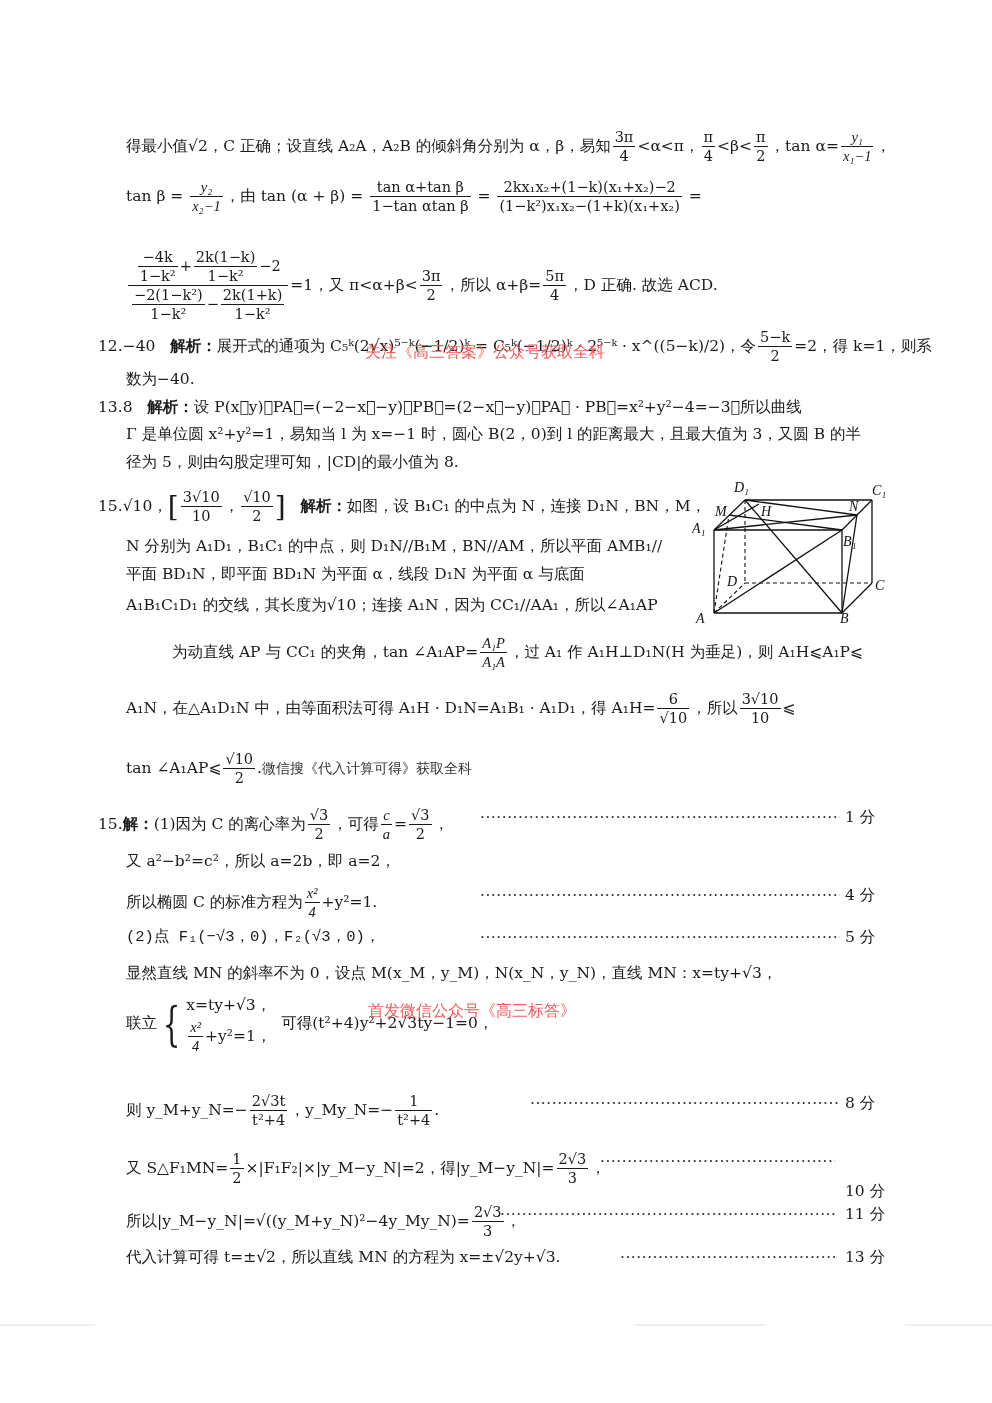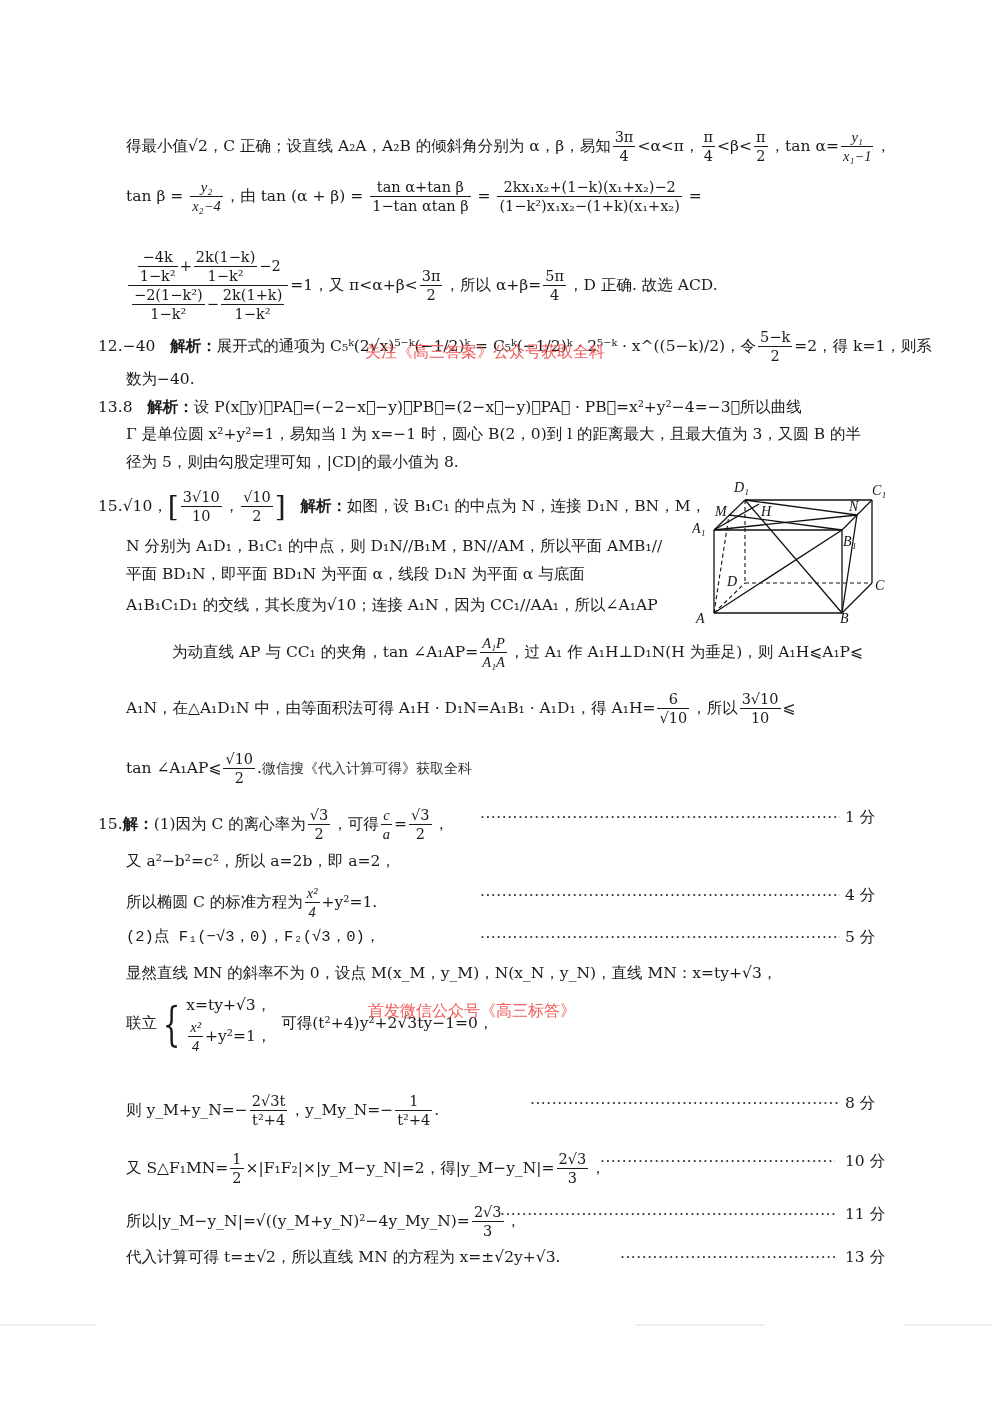--- a/index.html
+++ b/index.html
@@ -26,21 +26,21 @@
 </head>
 <body>
 
 <div class="page">
 
   <div class="line" style="top:128px;">
     <span>得最小值√2，C 正确；设直线 A₂A，A₂B 的倾斜角分别为 α，β，易知</span><span class="frac"><span class="num">3π</span><span>4</span></span><span>&lt;α&lt;π，</span><span class="frac"><span class="num">π</span><span>4</span></span><span>&lt;β&lt;</span><span class="frac"><span class="num">π</span><span>2</span></span><span>，tan α=</span><span class="frac it"><span class="num">y₁</span><span>x₁−1</span></span><span>，</span>
   </div>
 
   <div class="line" style="top:178px;">
-    <span>tan β = </span><span class="frac it"><span class="num">y₂</span><span>x₂−4</span></span><span>，由 tan (α + β) = </span><span class="frac"><span class="num">tan α+tan β</span><span>1−tan αtan β</span></span><span> = </span><span class="frac"><span class="num">2kx₁x₂+(1−k)(x₁+x₂)−2</span><span>(1−k²)x₁x₂−(1+k)(x₁+x₂)</span></span><span> =</span>
+    <span>tan β = </span><span class="frac it"><span class="num">y₂</span><span>x₂−1</span></span><span>，由 tan (α + β) = </span><span class="frac"><span class="num">tan α+tan β</span><span>1−tan αtan β</span></span><span> = </span><span class="frac"><span class="num">2kx₁x₂+(1−k)(x₁+x₂)−2</span><span>(1−k²)x₁x₂−(1+k)(x₁+x₂)</span></span><span> =</span>
   </div>
 
   <div class="line" style="top:248px;">
     <span class="frac">
       <span class="num"><span class="frac"><span class="num">−4k</span><span>1−k²</span></span>+<span class="frac"><span class="num">2k(1−k)</span><span>1−k²</span></span><span>−2</span></span>
       <span><span class="frac"><span class="num">−2(1−k²)</span><span>1−k²</span></span>−<span class="frac"><span class="num">2k(1+k)</span><span>1−k²</span></span></span>
     </span><span>=1，又 π&lt;α+β&lt;</span><span class="frac"><span class="num">3π</span><span>2</span></span><span>，所以 α+β=</span><span class="frac"><span class="num">5π</span><span>4</span></span><span>，D 正确. 故选 ACD.</span>
   </div>
 
   <div class="line" style="top:328px; left:98px;">
@@ -141,21 +141,21 @@
   <div class="line" style="top:1092px;">
     <span>则 y_M+y_N=−</span><span class="frac"><span class="num">2√3t</span><span>t²+4</span></span><span>，y_My_N=−</span><span class="frac"><span class="num">1</span><span>t²+4</span></span><span>.</span>
   </div>
   <div class="line dots" style="top:1092px; left:530px; width:310px;">··········································································</div>
   <div class="line score" style="top:1092px;">8 分</div>
 
   <div class="line" style="top:1150px;">
     <span>又 S△F₁MN=</span><span class="frac"><span class="num">1</span><span>2</span></span><span>×|F₁F₂|×|y_M−y_N|=2，得|y_M−y_N|=</span><span class="frac"><span class="num">2√3</span><span>3</span></span><span>，</span>
   </div>
   <div class="line dots" style="top:1150px; left:600px; width:235px;">··········································································</div>
-  <div class="line score" style="top:1150px;">10 分</div>
+  <div class="line score" style="top:1180px;">10 分</div>
 
   <div class="line" style="top:1203px;">
     <span>所以|y_M−y_N|=√((y_M+y_N)²−4y_My_N)=</span><span class="frac"><span class="num">2√3</span><span>3</span></span><span>，</span>
   </div>
   <div class="line dots" style="top:1203px; left:500px; width:335px;">··········································································</div>
   <div class="line score" style="top:1203px;">11 分</div>
 
   <div class="line" style="top:1246px;">代入计算可得 t=±√2，所以直线 MN 的方程为 x=±√2y+√3.</div>
   <div class="line dots" style="top:1246px; left:620px; width:215px;">··········································································</div>
   <div class="line score" style="top:1246px;">13 分</div>

